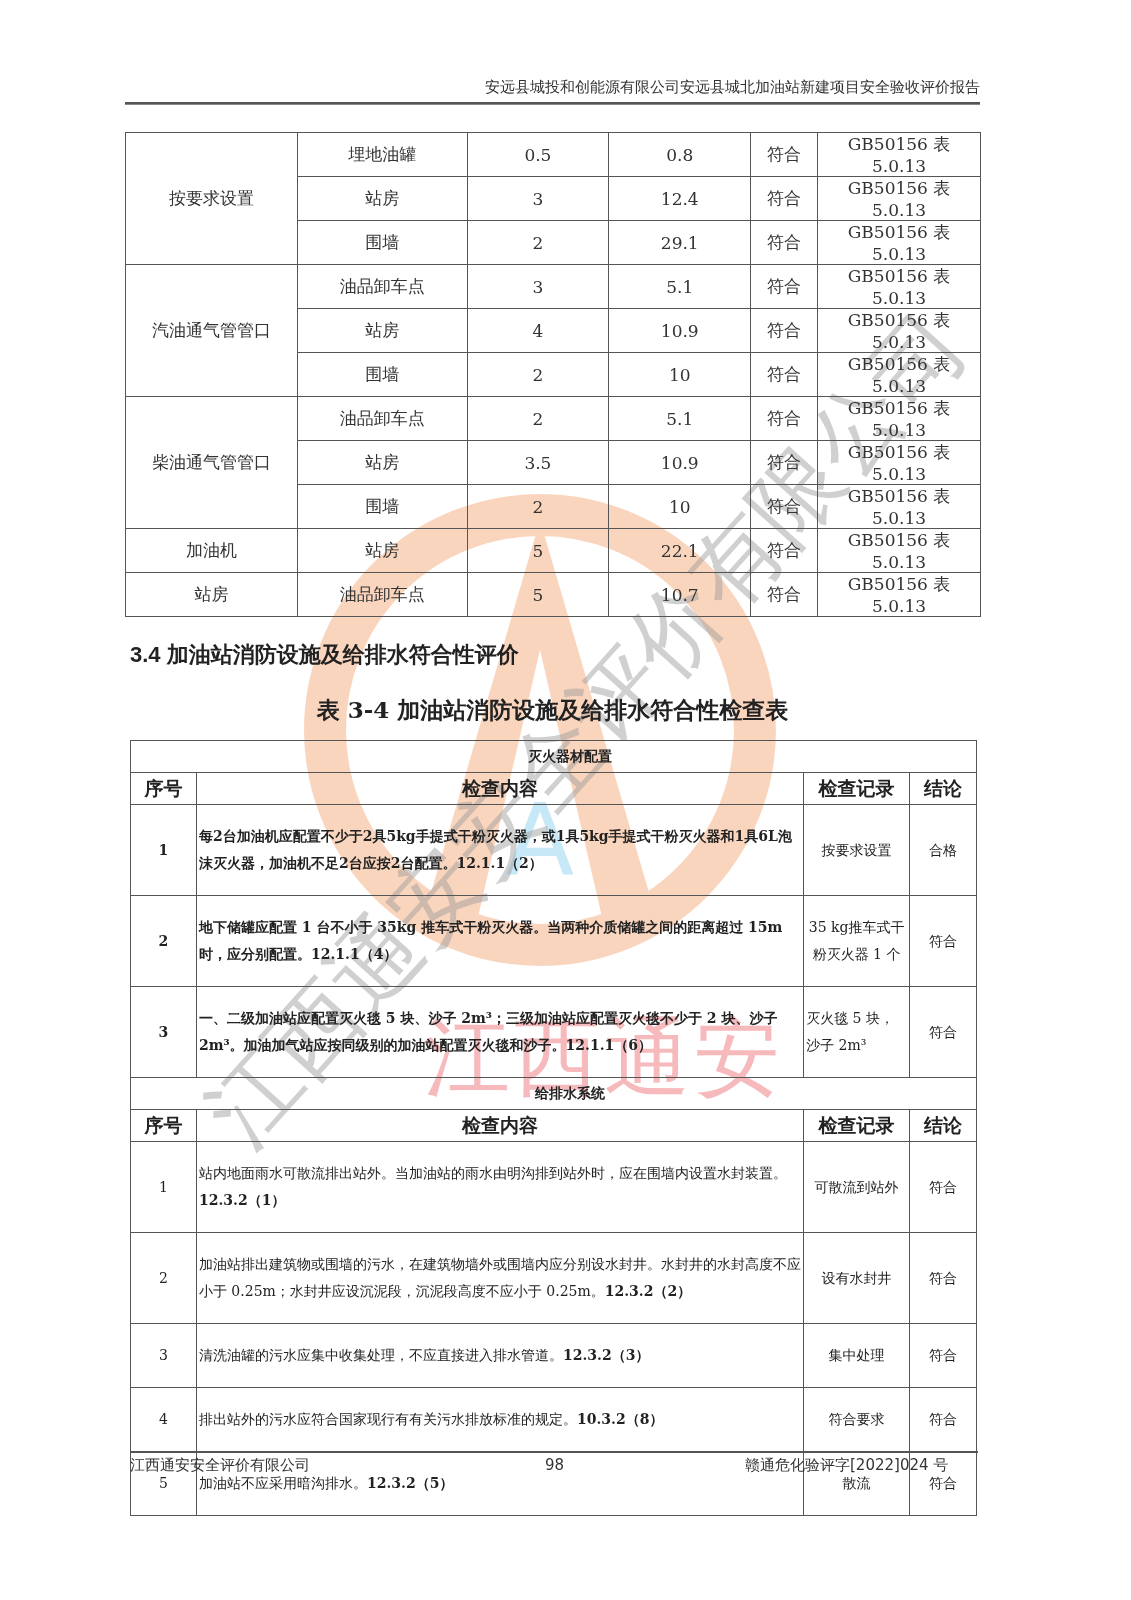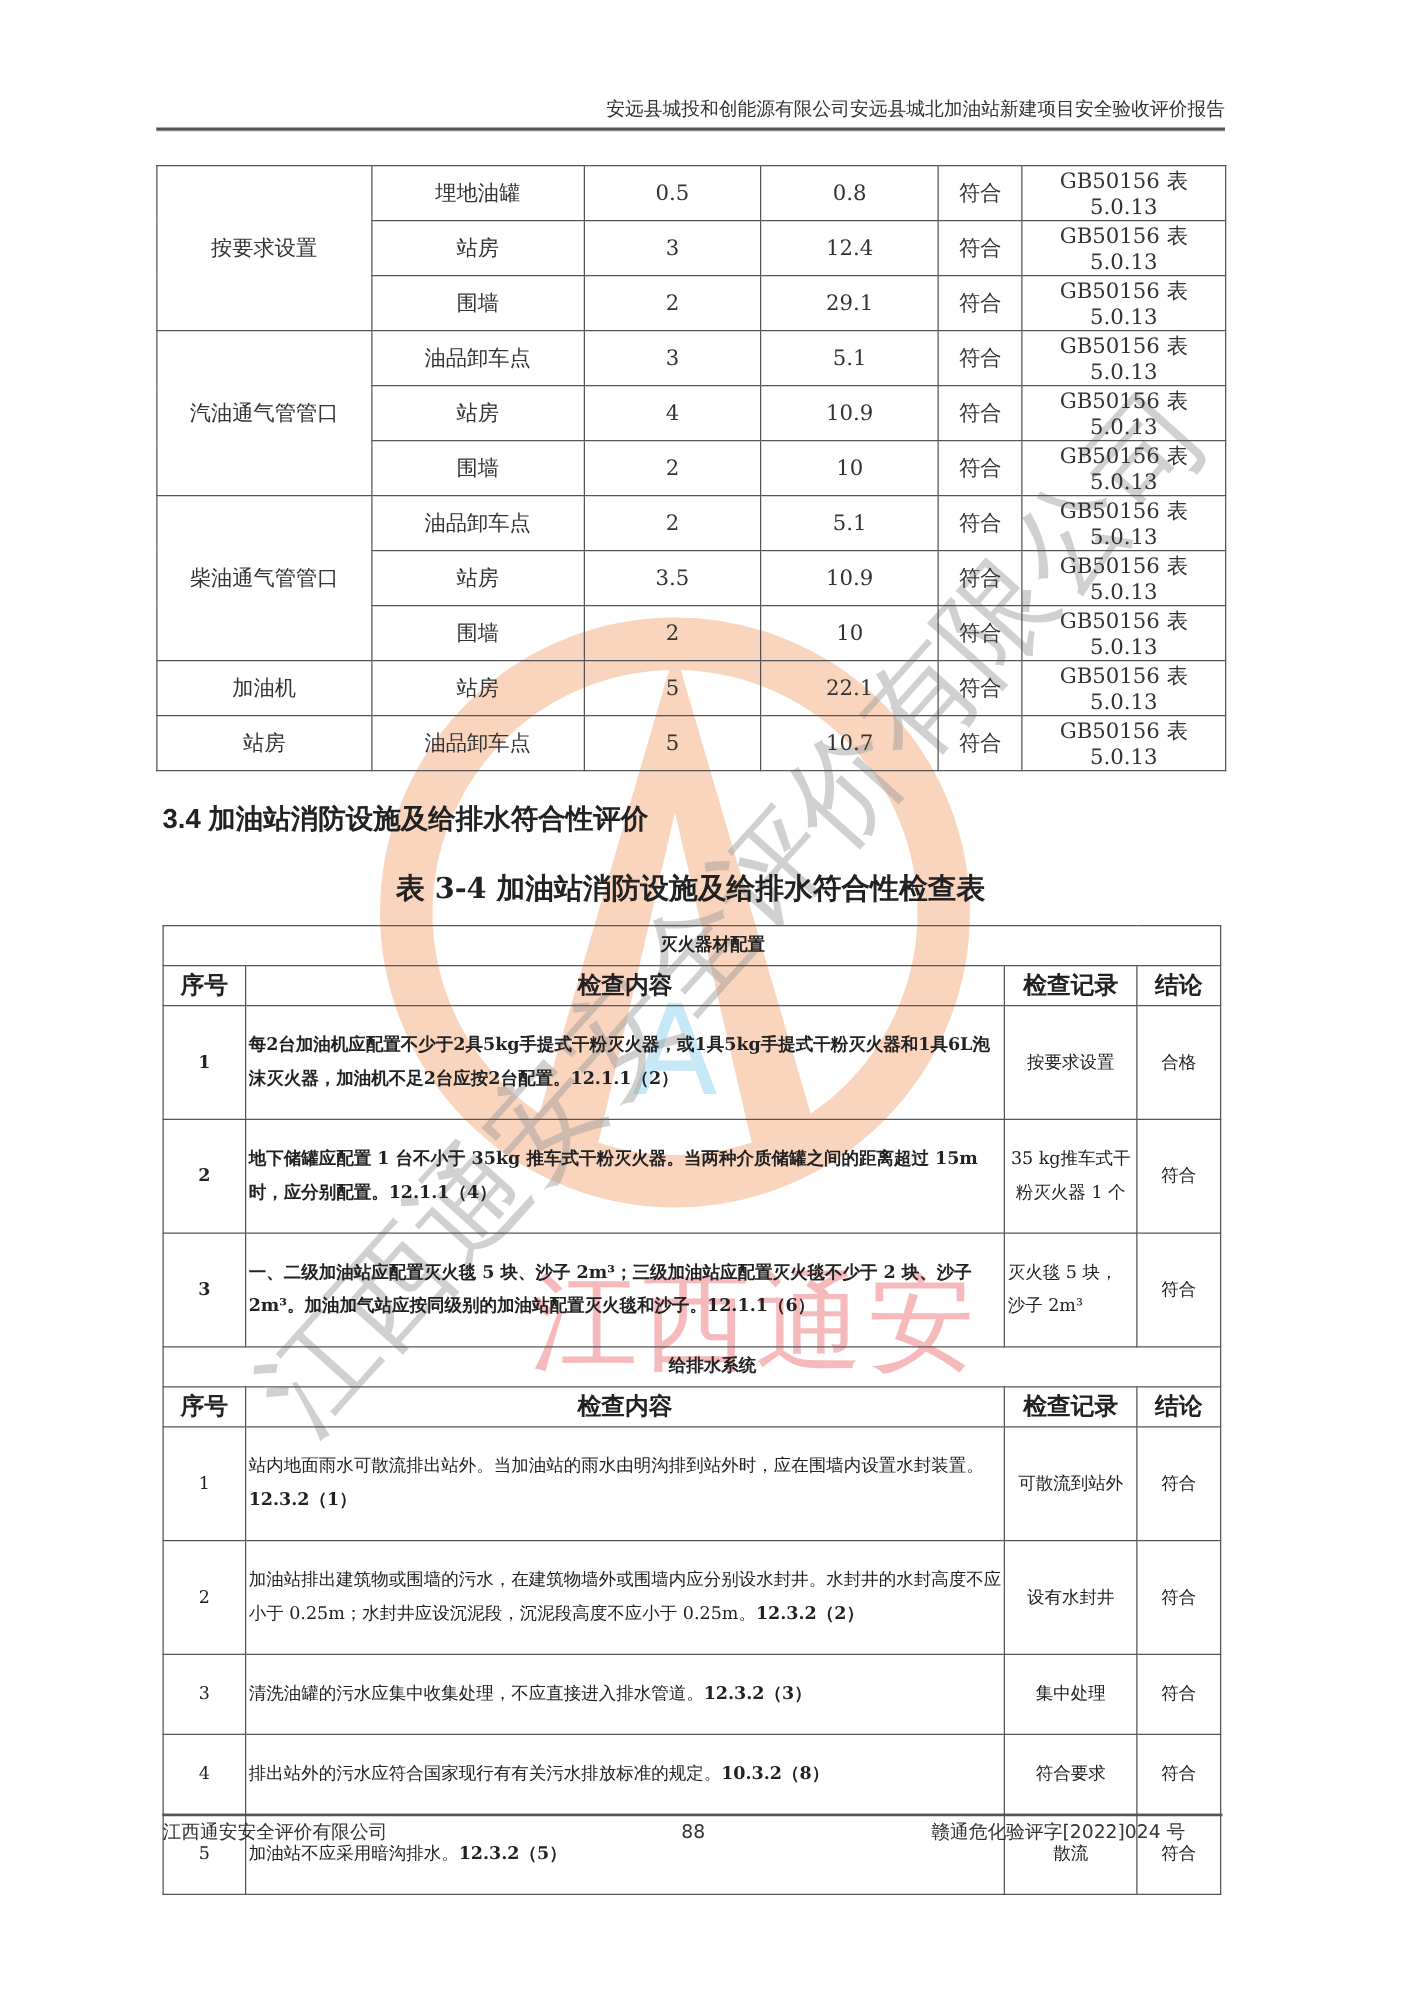--- a/index.html
+++ b/index.html
@@ -212,14 +212,14 @@
       <td>5</td>
       <td class="content"><span>加油站不应采用暗沟排水。</span><span class="bold">12.3.2（5）</span></td>
       <td>散流</td>
       <td>符合</td>
     </tr>
   </tbody>
 </table>
 
 <div class="footer-line"></div>
 <div class="footer" style="left:130px">江西通安安全评价有限公司</div>
-<div class="footer" style="left:545px">88</div>
+<div class="footer" style="left:545px">98</div>
 <div class="footer" style="left:745px">赣通危化验评字[2022]024 号</div>
 
 </body></html>

